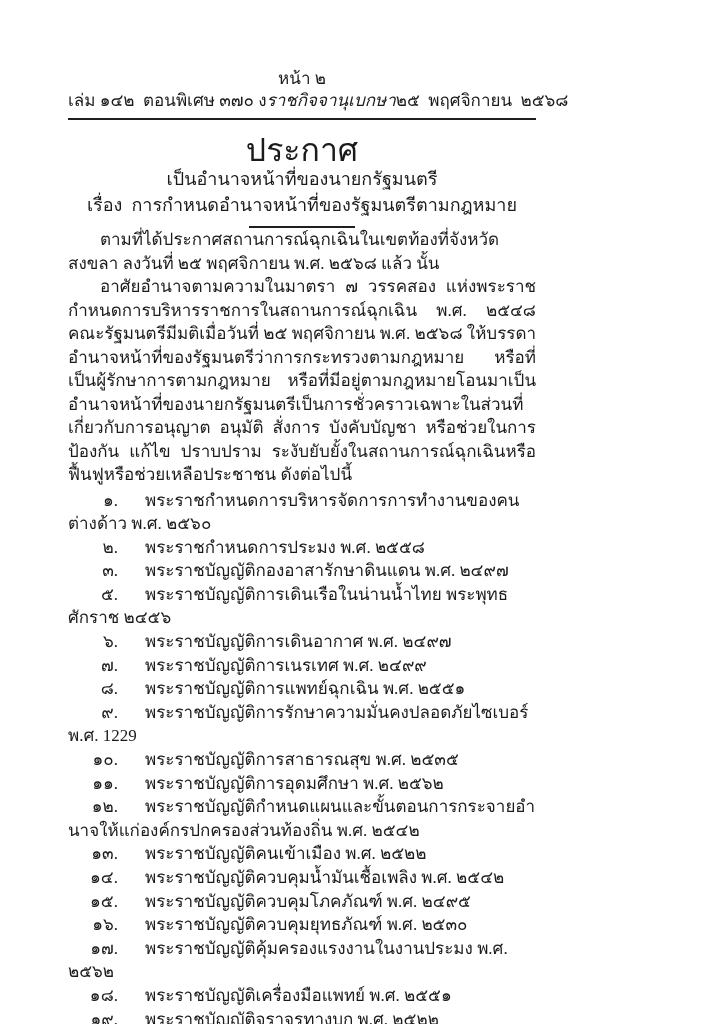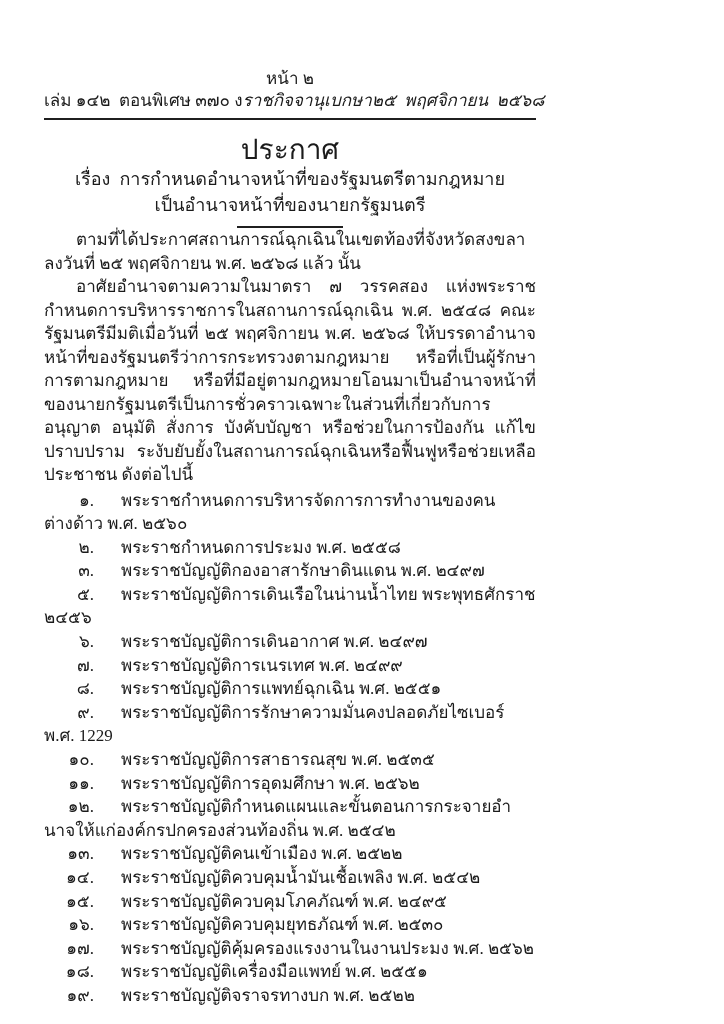--- a/index.html
+++ b/index.html
@@ -11,47 +11,47 @@
     width: 724px;
     height: 1024px;
     overflow: hidden;
     color: #1b1b1b;
     font-family: "Liberation Serif", "DejaVu Serif", serif;
   }
   .page {
     box-sizing: border-box;
     width: 604px;
     height: 1024px;
-    padding: 68px 68px 0 44px;
+    padding: 68px 68px 0 68px;
   }
   .page-label {
     text-align: center;
     font-size: 17px;
     line-height: 21px;
     white-space: pre;
   }
   .gz-header {
     display: flex;
     align-items: baseline;
     margin-top: 1px;
     font-size: 17px;
     line-height: 21px;
   }
   .gz-left   { flex: 1 1 0; text-align: left;  white-space: pre; }
   .gz-center { flex: 0 0 auto; text-align: center; white-space: pre; font-style: italic; }
-  .gz-right  { flex: 1 1 0; text-align: left; white-space: pre; font-style: italic; }
+  .gz-right  { flex: 1 1 0; text-align: left; white-space: pre; }
   .gz-rule {
     height: 0;
     border-top: 2px solid #1f1f1f;
     margin-top: 7px;
   }
   .title {
     margin-top: 14px;
     text-align: center;
-    font-size: 28px;
+    font-size: 32px;
     line-height: 32px;
   }
   .subject {
     text-align: center;
     font-size: 18px;
     line-height: 26px;
     white-space: pre-wrap;
   }
   .title-rule {
     width: 106px;
@@ -96,23 +96,23 @@
   <div class="gz-header">
     <span class="gz-left">เล่ม ๑๔๒  ตอนพิเศษ ๓๗๐ ง</span>
     <span class="gz-center">ราชกิจจานุเบกษา</span>
     <span class="gz-right">๒๕  พฤศจิกายน  ๒๕๖๘</span>
   </div>
 
   <div class="gz-rule"></div>
 
   <div class="title">ประกาศ</div>
 
+  <div class="subject">เป็นอำนาจหน้าที่ของนายกรัฐมนตรี</div>
+
   <div class="subject">เรื่อง  การกำหนดอำนาจหน้าที่ของรัฐมนตรีตามกฎหมาย</div>
-
-  <div class="subject">เป็นอำนาจหน้าที่ของนายกรัฐมนตรี</div>
 
   <div class="title-rule"></div>
 
   <div class="body-block">
     <p class="para">ตามที่ได้ประกาศสถานการณ์ฉุกเฉินในเขตท้องที่จังหวัดสงขลา ลงวันที่ ๒๕ พฤศจิกายน พ.ศ. ๒๕๖๘ แล้ว นั้น</p>
     <p class="para">อาศัยอำนาจตามความในมาตรา ๗ วรรคสอง แห่งพระราชกำหนดการบริหารราชการในสถานการณ์ฉุกเฉิน พ.ศ. ๒๕๔๘ คณะรัฐมนตรีมีมติเมื่อวันที่ ๒๕ พฤศจิกายน พ.ศ. ๒๕๖๘ ให้บรรดาอำนาจหน้าที่ของรัฐมนตรีว่าการกระทรวงตามกฎหมาย หรือที่เป็นผู้รักษาการตามกฎหมาย หรือที่มีอยู่ตามกฎหมายโอนมาเป็นอำนาจหน้าที่ของนายกรัฐมนตรีเป็นการชั่วคราวเฉพาะในส่วนที่เกี่ยวกับการอนุญาต อนุมัติ สั่งการ บังคับบัญชา หรือช่วยในการป้องกัน แก้ไข ปราบปราม ระงับยับยั้งในสถานการณ์ฉุกเฉินหรือฟื้นฟูหรือช่วยเหลือประชาชน ดังต่อไปนี้</p>
 
     <div class="act-list" id="act-list">
   <div class="act"><span class="num">๑.</span><span class="txt">พระราชกำหนดการบริหารจัดการการทำงานของคนต่างด้าว พ.ศ. ๒๕๖๐</span></div>
 

